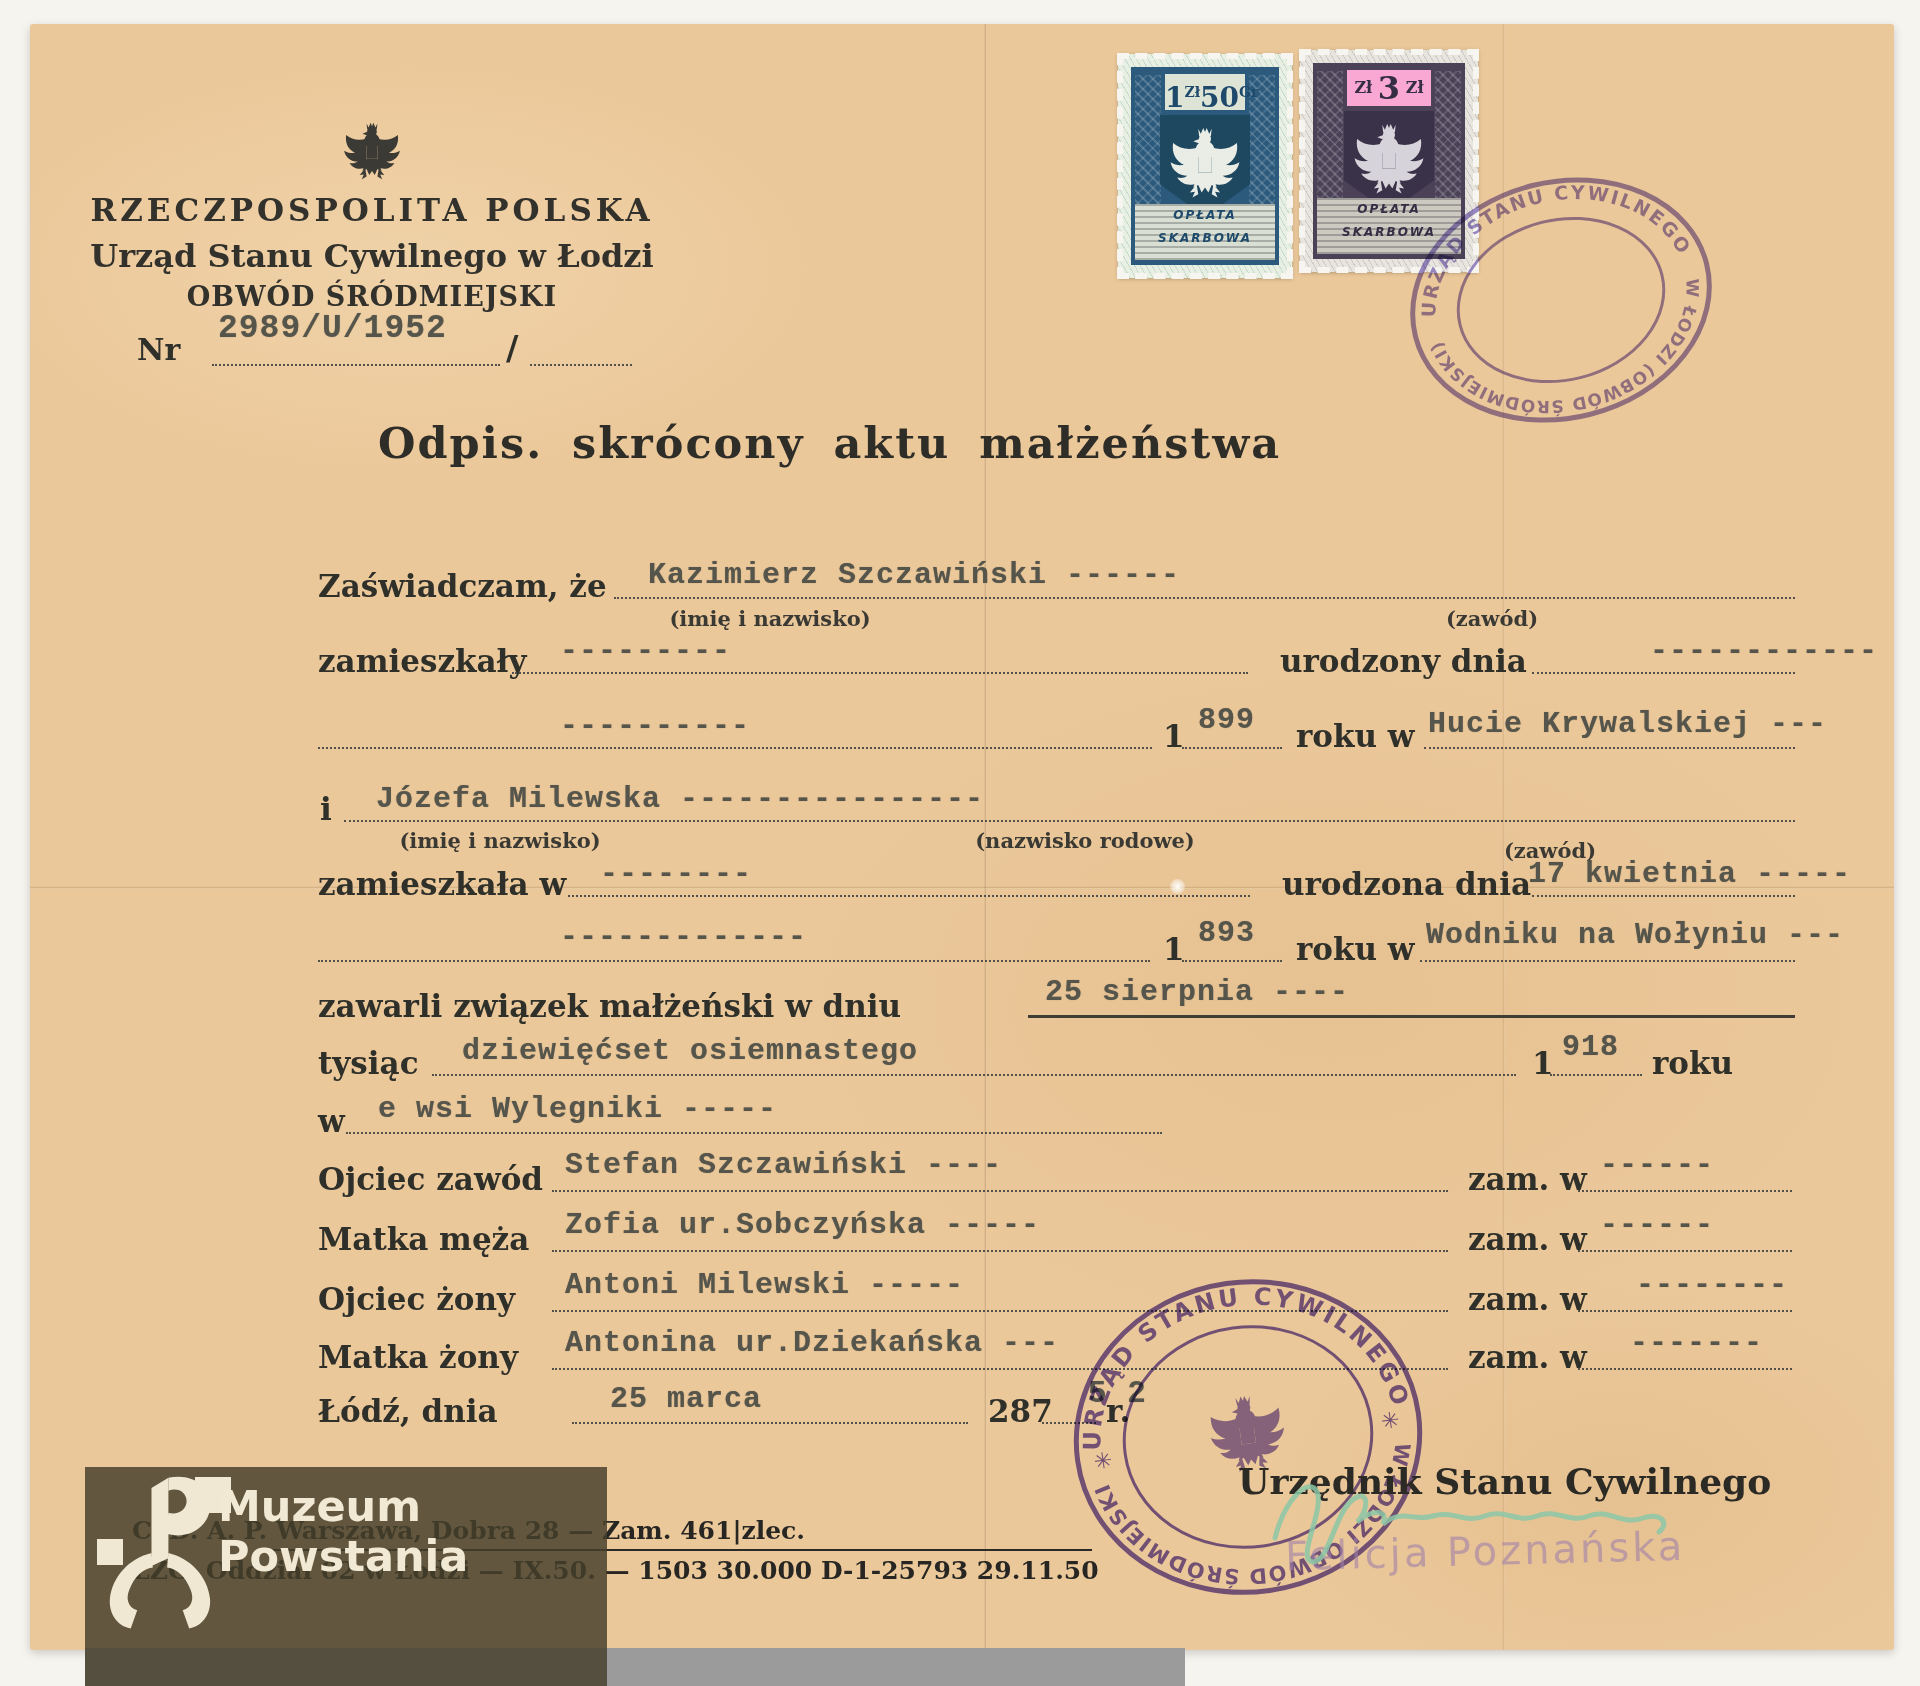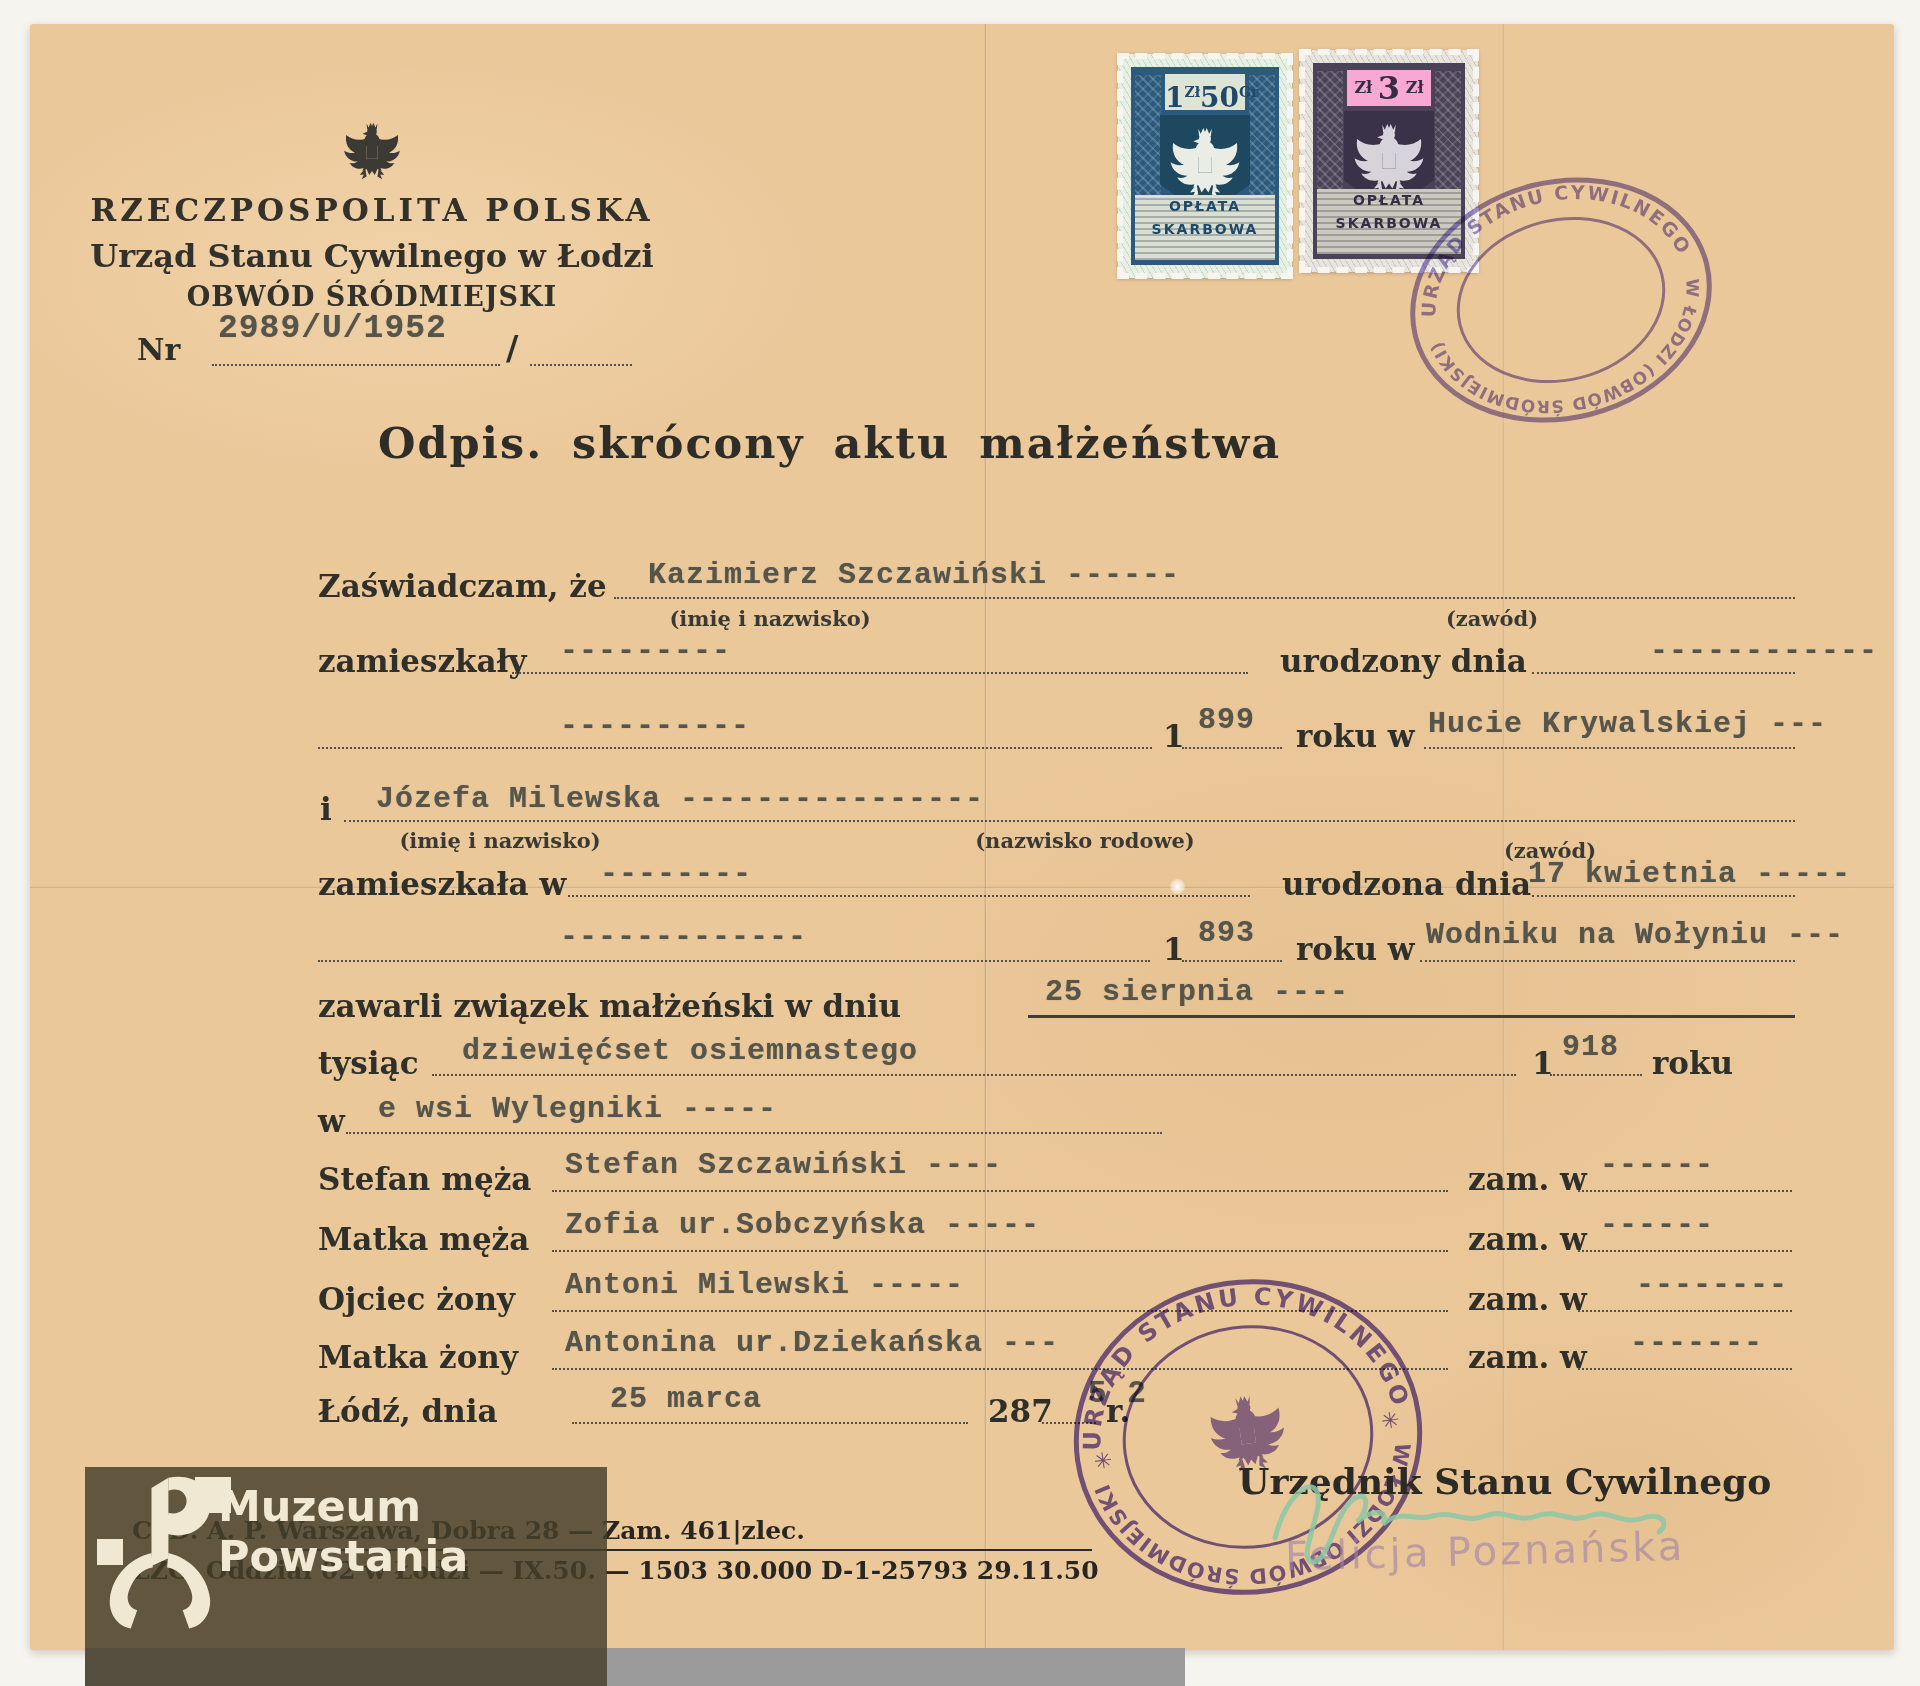--- a/index.html
+++ b/index.html
@@ -27,23 +27,23 @@
   .hdr  { text-align:center; font-weight:bold; color:#32312c; white-space:nowrap; }
   .title{ font-weight:bold; color:#2e2d28; font-size:43px; letter-spacing:2px; word-spacing:12px; text-align:center; white-space:nowrap; }
   .stamp { outline:6px dashed #f7f5ef; outline-offset:-5px; box-shadow:0 1px 4px rgba(0,0,0,.25); }
   .panel { position:absolute; left:13px; top:13px; right:13px; bottom:13px; }
   .orn   { position:absolute; top:8px; width:26px; height:146px; opacity:.8;
            background-image:repeating-linear-gradient(45deg, rgba(255,255,255,.22) 0 2px, transparent 2px 7px),
                             repeating-linear-gradient(-45deg, rgba(255,255,255,.14) 0 2px, transparent 2px 7px); }
   .plate { position:absolute; top:7px; left:34px; right:34px; height:36px; text-align:center;
            font-family:"DejaVu Serif",serif; font-weight:bold; line-height:36px; }
   .plate .sup { font-size:14px; vertical-align:10px; }
-  .band  { position:absolute; left:4px; right:4px; bottom:5px; height:65px; text-align:center;
-           font-family:"DejaVu Sans",sans-serif; font-weight:bold; font-size:14px; letter-spacing:2px; line-height:23px;
-           background-image:repeating-linear-gradient(0deg, rgba(40,40,50,.28) 0 2px, transparent 2px 6px); }
+  .band  { position:absolute; left:4px; right:4px; bottom:5px; height:56px; text-align:center;
+           font-family:"DejaVu Sans",sans-serif; font-weight:bold; font-size:12px; letter-spacing:2px; line-height:23px;
+           background-image:repeating-linear-gradient(0deg, rgba(40,40,50,.28) 0 2px, transparent 2px 6px);font-style:italic; }
   .shield{ position:absolute; left:50%; transform:translateX(-50%); top:48px; width:90px; height:102px;
            clip-path:polygon(0 0,100% 0,100% 68%,50% 100%,0 68%); }
   .violet-svg { mix-blend-mode:multiply; }
   .wm-box { left:85px; top:1467px; width:522px; height:219px; background:rgba(70,64,43,.83); }
   .wm-txt { font-family:"DejaVu Sans",sans-serif; font-weight:bold; color:#f1e9d4; font-size:43px; white-space:nowrap; }
   .imprint { font-family:"DejaVu Serif",serif; font-weight:bold; color:#272622; font-size:25px; white-space:nowrap; }
   .graystrip { left:85px; top:1648px; width:1100px; height:38px; background:#9b9b9b; }
 </style>
 </head>
 <body>
@@ -189,21 +189,21 @@
 <div class="abs type" style="left:462px; top:1034px">dziewięćset osiemnastego</div>
 <div class="abs lbl" style="left:1532px; top:1045px">1</div>
 <div class="abs dots" style="left:1550px; top:1072px; width:92px"></div>
 <div class="abs type" style="left:1562px; top:1030px">918</div>
 <div class="abs lbl" style="left:1652px; top:1045px">roku</div>
 
 <div class="abs lbl" style="left:318px; top:1103px">w</div>
 <div class="abs dots" style="left:346px; top:1130px; width:816px"></div>
 <div class="abs type" style="left:378px; top:1092px">e wsi Wylegniki -----</div>
 
-<div class="abs lbl" style="left:318px; top:1161px">Stefan męża</div>
+<div class="abs lbl" style="left:318px; top:1161px">Ojciec zawód</div>
 <div class="abs dots" style="left:552px; top:1188px; width:896px"></div>
 <div class="abs type" style="left:565px; top:1148px">Stefan Szczawiński ----</div>
 <div class="abs lbl" style="left:1468px; top:1161px">zam. w</div>
 <div class="abs dots" style="left:1578px; top:1188px; width:214px"></div>
 <div class="abs type" style="left:1600px; top:1148px">------</div>
 
 <div class="abs lbl" style="left:318px; top:1221px">Matka męża</div>
 <div class="abs dots" style="left:552px; top:1248px; width:896px"></div>
 <div class="abs type" style="left:565px; top:1208px">Zofia ur.Sobczyńska -----</div>
 <div class="abs lbl" style="left:1468px; top:1221px">zam. w</div>

